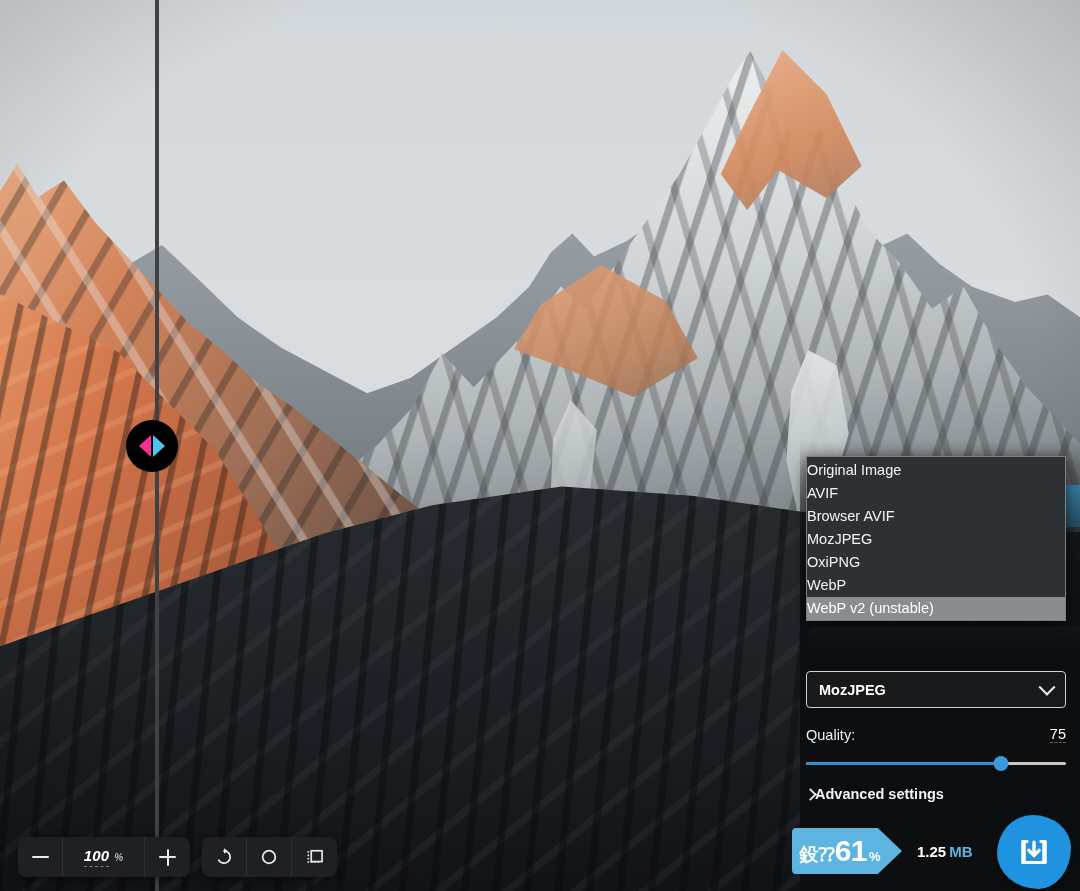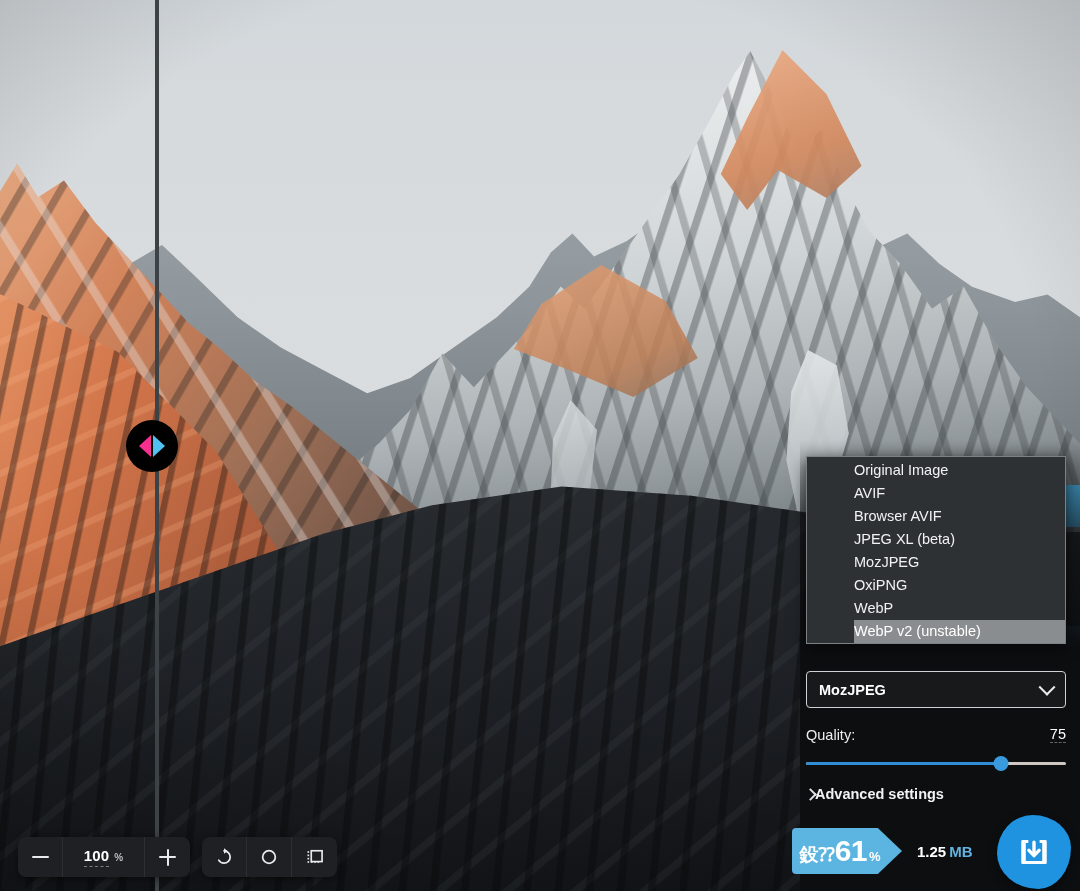--- a/index.html
+++ b/index.html
@@ -178,21 +178,21 @@
     box-shadow: 0 2px 8px rgba(0,0,0,.5);
   }
   .pill-btn {
     width: 45px; height: 40px; display: flex; align-items: center; justify-content: center;
     background: transparent; border: none; color: #e8eaec; cursor: pointer;
     border-right: 1px solid #2c2f33;
   }
   .pill-btn:last-child { border-right: none; }
   .zoom-value {
     min-width: 82px; display: flex; align-items: center; justify-content: center; gap: 5px;
-    border-right: 1px solid #2c2f33; cursor: text; padding: 0 6px;
+    border-right: 1px solid #2c2f33; cursor: text; padding: 0 6px; font-style: italic;
   }
   .zoom-num {
     color: #fff; font-size: 15px; font-weight: bold; letter-spacing: .2px;
     border-bottom: 1px dashed rgba(255,255,255,.42); line-height: 1.25;
   }
   .zoom-pct { color: #b9bec2; font-size: 10px; font-weight: bold; }
   .minus-glyph { display:block; width: 17px; height: 2px; background: #e8eaec; border-radius: 1px; }
   .plus-glyph { position: relative; width: 17px; height: 17px; }
   .plus-glyph::before, .plus-glyph::after {
     content:''; position:absolute; background:#e8eaec; border-radius:1px;
@@ -223,21 +223,21 @@
   
   #format-popup {
     position: absolute; left: 806px; top: 456px; width: 260px; z-index: 40;
     background: #2e3133; border: 1px solid #7d8184;
     padding: 2px 0 0 0;
     box-shadow: 0 3px 14px rgba(0,0,0,.6);
   }
   .popup-opt {
     padding: 2px 0; height: 23px; line-height: 19px;
     color: #f1f2f3; font-size: 14.5px; cursor: pointer;
-    white-space: nowrap; overflow: hidden; margin-left: 47px;
+    white-space: nowrap; overflow: hidden;
   }
   .popup-opt.selected { background: #8a8d8f; color: #fff; }
 
   
   #format-select {
     position: absolute; left: 806px; top: 671px; width: 260px; height: 37px; z-index: 41;
     background: #17191b; border: 1px solid #cfd2d4; border-radius: 4px;
     display: flex; align-items: center; justify-content: space-between;
     padding: 0 12px; cursor: pointer;
   }
@@ -335,21 +335,20 @@
   <div class="dark-tab d1"></div>
   <div class="dark-tab d2"></div>
   <div class="blue-tab t2"></div>
 
   <div id="right-panel"></div>
 
   <div id="format-popup">
     <div class="popup-opt">Original Image</div>
     <div class="popup-opt">AVIF</div>
     <div class="popup-opt">Browser AVIF</div>
-    <div class="popup-opt">JPEG XL (beta)</div>
     <div class="popup-opt">MozJPEG</div>
     <div class="popup-opt">OxiPNG</div>
     <div class="popup-opt">WebP</div>
     <div class="popup-opt selected">WebP v2 (unstable)</div>
   </div>
 
   <div id="format-select">
     <span class="sel-label">MozJPEG</span>
     <span class="chev"></span>
   </div>

